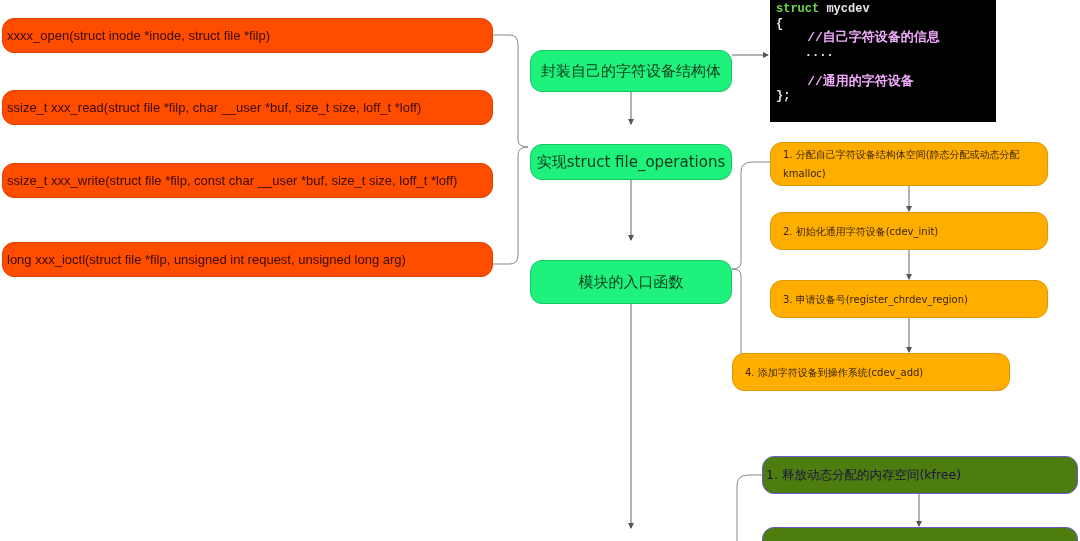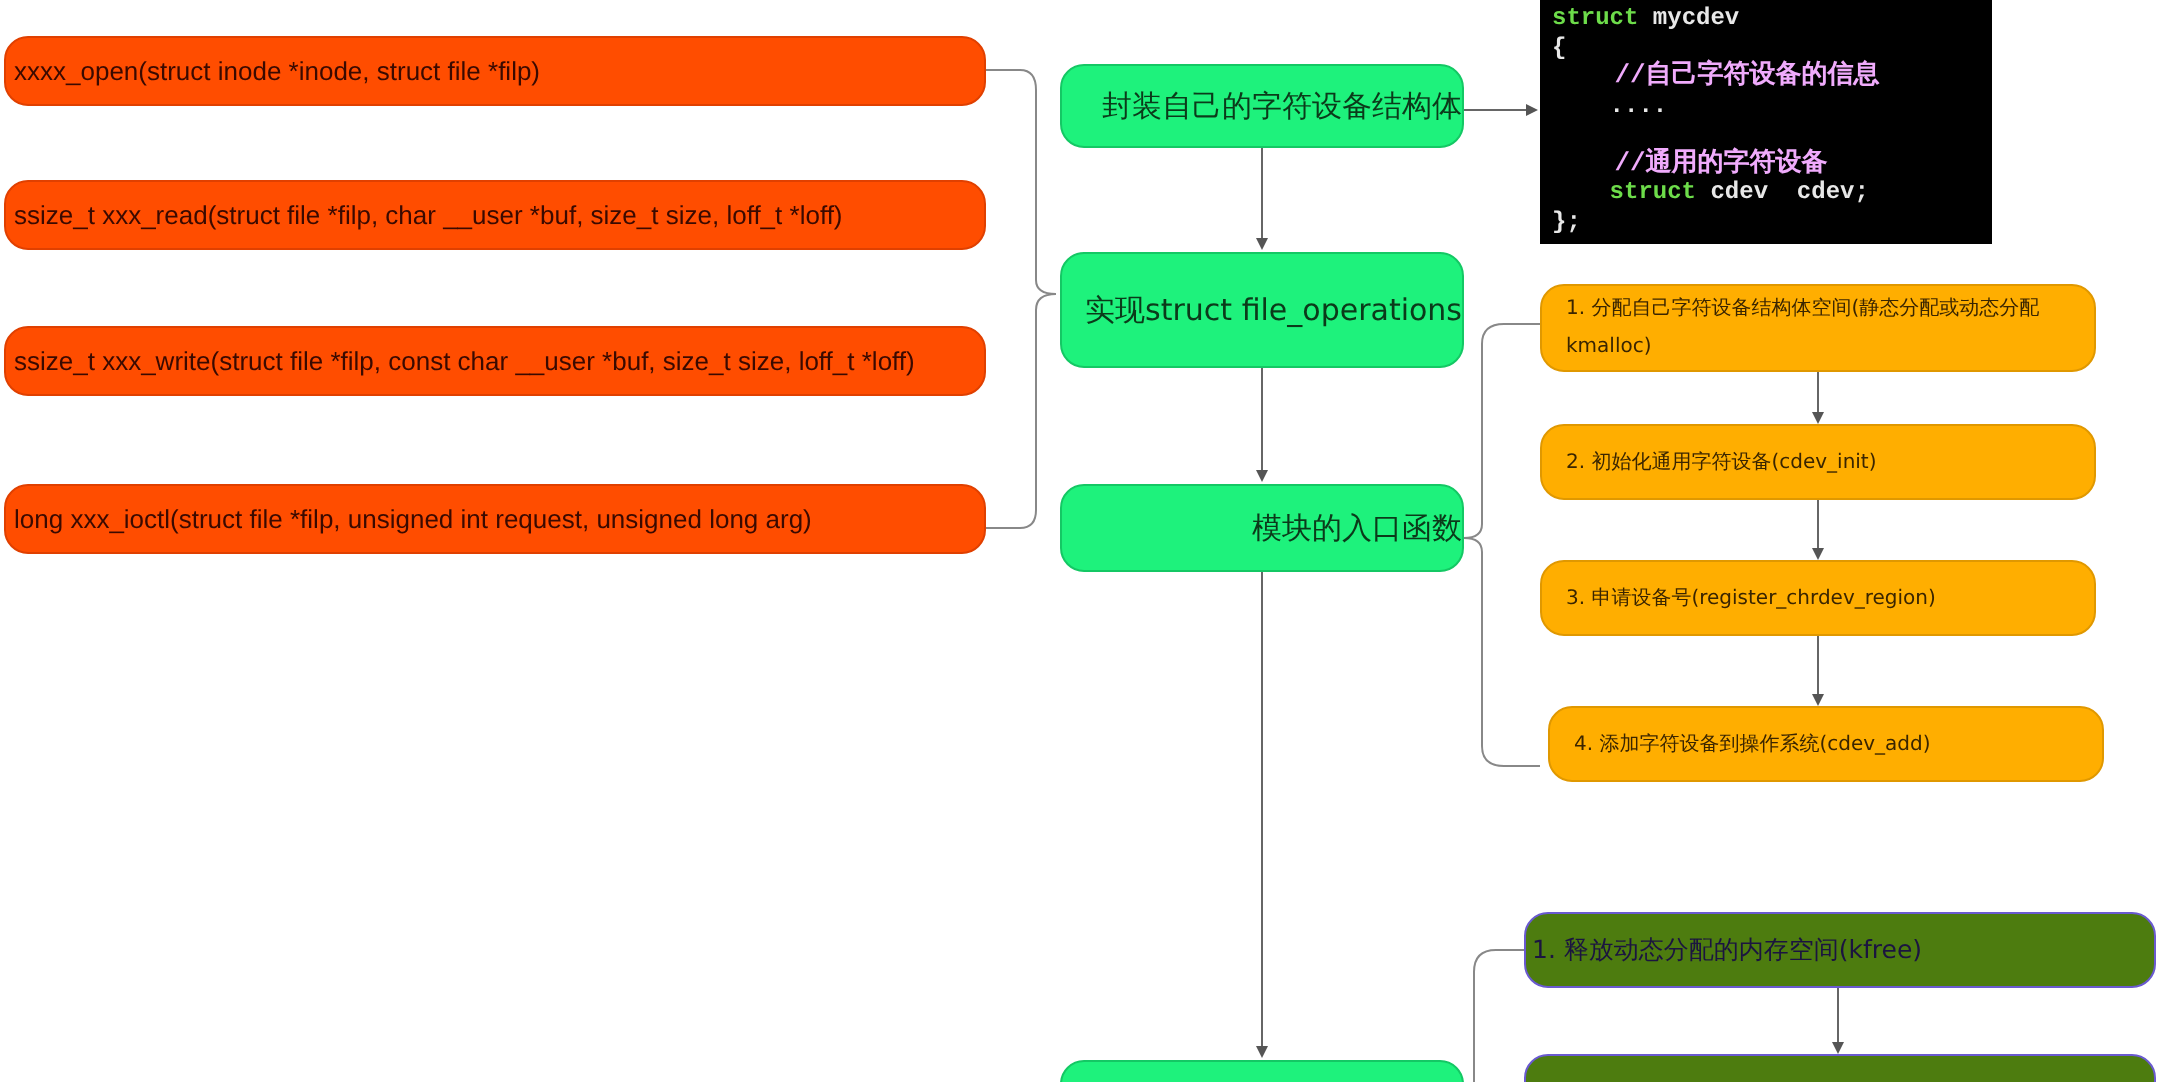--- a/index.html
+++ b/index.html
@@ -1,19 +1,19 @@
 <!DOCTYPE html>
 <html><head>
 <meta charset="utf-8">
 <style>
   html, body { margin:0; padding:0; }
   body { width:1080px; height:541px; background:#ffffff; position:relative; overflow:hidden; font-family:"DejaVu Sans", sans-serif; }
   .node { position:absolute; box-sizing:border-box; display:flex; align-items:center;border-radius:12px; }
   .fn { background:#ff4d00; color:#3a0a00; font-family:"Liberation Sans", sans-serif; font-size:13px; padding-left:4px; border:1px solid #e04000; }
-  .step-green { background:#1ef27c; color:#0b3a1a; justify-content:flex-end; font-size:15px; border:1px solid #14c864; }
+  .step-green { background:#1ef27c; color:#0b3a1a; justify-content:center; font-size:15px; border:1px solid #14c864;margin-top:18px; }
   .step-orange { background:#ffae00; color:#3a2500; font-size:10px; padding-left:12px; border:1px solid #e09800; line-height:19px; }
   .step-purple { background:#4d7c0f; color:#1b1440; font-size:12.5px; padding-left:3px; border:1px solid #6a5ad0; }
   .code { position:absolute; left:770px; top:0; width:226px; height:122px; background:#000; box-sizing:border-box; padding:2px 6px; font-family:Liberation Mono, monospace; font-size:12px; line-height:14.5px; }
   .code .kw { color:#6ddc4a; font-weight:bold; }
   .code .id { color:#e8e8e8; font-weight:bold; }
   .code .cm { color:#f0abfc; font-weight:bold; font-size:13px; }
   .code .pl { color:#e8e8e8; font-weight:bold; }
   .code .ln { white-space:pre; height:14.5px; }
   svg.wires { position:absolute; left:0; top:0; }
 </style>
@@ -54,51 +54,50 @@
 <div class="node fn" style="left:2px;top:163px;width:491px;height:35px;">
     <span>ssize_t xxx_write(struct file *filp, const char __user *buf, size_t size, loff_t *loff)</span>
   </div>
 <div class="node fn" style="left:2px;top:242px;width:491px;height:35px;">
     <span>long xxx_ioctl(struct file *filp, unsigned int request, unsigned long arg)</span>
   </div>
 
 <div class="node step-green" style="left:530px;top:32px;width:202px;height:42px;">
     <span>封装自己的字符设备结构体</span>
   </div>
-<div class="node step-green" style="left:530px;top:126px;width:202px;height:58px;">
+<div class="node step-green" style="left:530px;top:126px;width:202px;height:36px;">
     <span>实现struct file_operations</span>
   </div>
 <div class="node step-green" style="left:530px;top:242px;width:202px;height:44px;">
     <span>模块的入口函数</span>
   </div>
 <div class="node step-green" style="left:530px;top:530px;width:202px;height:30px;">
     <span></span>
   </div>
 
 <div class="code">
   <div class="ln"><span class="kw">struct</span><span class="id"> mycdev</span></div>
   <div class="ln pl">{</div>
   <div class="ln cm">    //自己字符设备的信息</div>
   <div class="ln pl">    ....</div>
   <div class="ln pl"></div>
   <div class="ln cm">    //通用的字符设备</div>
-  <div class="ln"><span class="kw">    struct</span><span class="id"> cdev  cdev;</span></div>
   <div class="ln pl">};</div>
 </div>
 
 <div class="node step-orange" style="left:770px;top:142px;width:278px;height:44px;">
     <span>1. 分配自己字符设备结构体空间(静态分配或动态分配kmalloc)</span>
   </div>
 <div class="node step-orange" style="left:770px;top:212px;width:278px;height:38px;">
     <span>2. 初始化通用字符设备(cdev_init)</span>
   </div>
 <div class="node step-orange" style="left:770px;top:280px;width:278px;height:38px;">
     <span>3. 申请设备号(register_chrdev_region)</span>
   </div>
-<div class="node step-orange" style="left:774px;top:353px;width:278px;height:38px;">
+<div class="node step-orange" style="left:732px;top:353px;width:278px;height:38px;">
     <span>4. 添加字符设备到操作系统(cdev_add)</span>
   </div>
 
 <div class="node step-purple" style="left:762px;top:456px;width:316px;height:38px;">
     <span>1. 释放动态分配的内存空间(kfree)</span>
   </div>
 <div class="node step-purple" style="left:762px;top:527px;width:316px;height:30px;">
     <span></span>
   </div>
 

